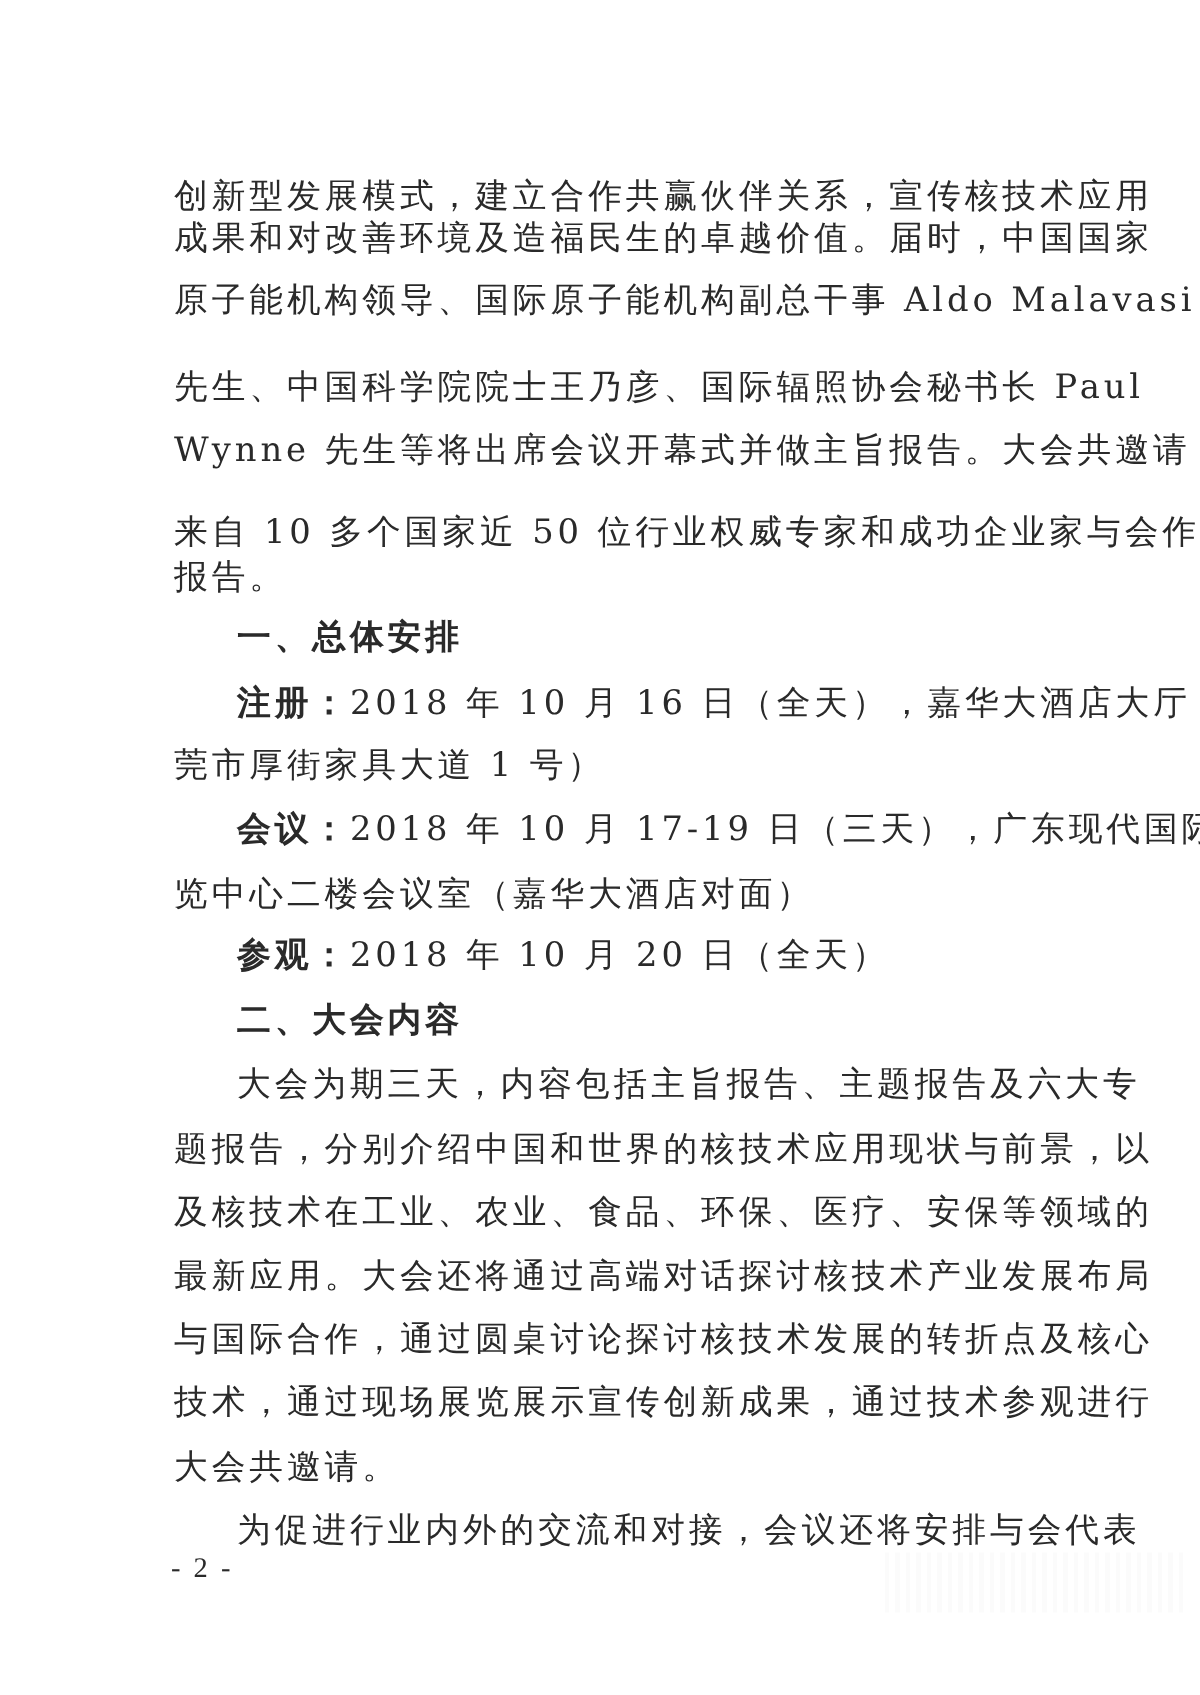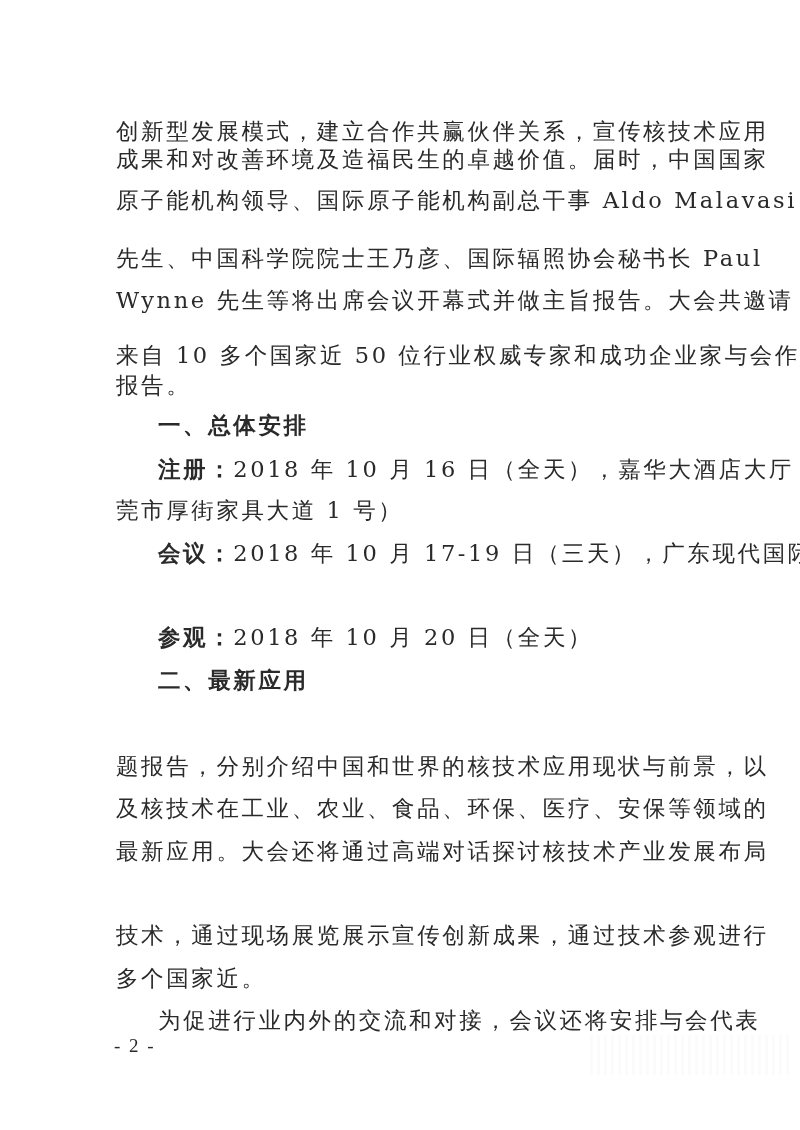--- a/index.html
+++ b/index.html
@@ -66,29 +66,32 @@
   <div class="line" style="top:285px">Wynne 先生等将出席会议开幕式并做主旨报告。大会共邀请</div>
   <div class="line" style="top:340px">来自 10 多个国家近 50 位行业权威专家和成功企业家与会作</div>
   <div class="line last" style="top:370px">报告。</div>
 
   <div class="line indent heading" style="top:410px">一、总体安排</div>
 
   <div class="line indent" style="top:454px"><span class="bold-label">注册：</span><span>2018 年 10 月 16 日（全天），嘉华大酒店大厅（东</span></div>
   <div class="line last" style="top:495px">莞市厚街家具大道 1 号）</div>
 
   <div class="line indent" style="top:538px"><span class="bold-label">会议：</span><span>2018 年 10 月 17-19 日（三天），广东现代国际展</span></div>
+  <div class="line last" style="top:581px">览中心二楼会议室（嘉华大酒店对面）</div>
 
   <div class="line indent last" style="top:622px"><span class="bold-label">参观：</span><span>2018 年 10 月 20 日（全天）</span></div>
 
-  <div class="line indent heading" style="top:665px">二、最新应用</div>
+  <div class="line indent heading" style="top:665px">二、大会内容</div>
 
+  <div class="line indent" style="top:708px">大会为期三天，内容包括主旨报告、主题报告及六大专</div>
   <div class="line" style="top:751px">题报告，分别介绍中国和世界的核技术应用现状与前景，以</div>
   <div class="line" style="top:793px">及核技术在工业、农业、食品、环保、医疗、安保等领域的</div>
   <div class="line" style="top:836px">最新应用。大会还将通过高端对话探讨核技术产业发展布局</div>
+  <div class="line" style="top:878px">与国际合作，通过圆桌讨论探讨核技术发展的转折点及核心</div>
   <div class="line" style="top:920px">技术，通过现场展览展示宣传创新成果，通过技术参观进行</div>
-  <div class="line last" style="top:963px">多个国家近。</div>
+  <div class="line last" style="top:963px">大会共邀请。</div>
 
   <div class="line indent" style="top:1005px">为促进行业内外的交流和对接，会议还将安排与会代表</div>
 
   <div class="page-number" style="top:1035px">- 2 -</div>
 
   <div class="bleed"></div>
 </div>
 
 </body></html>

